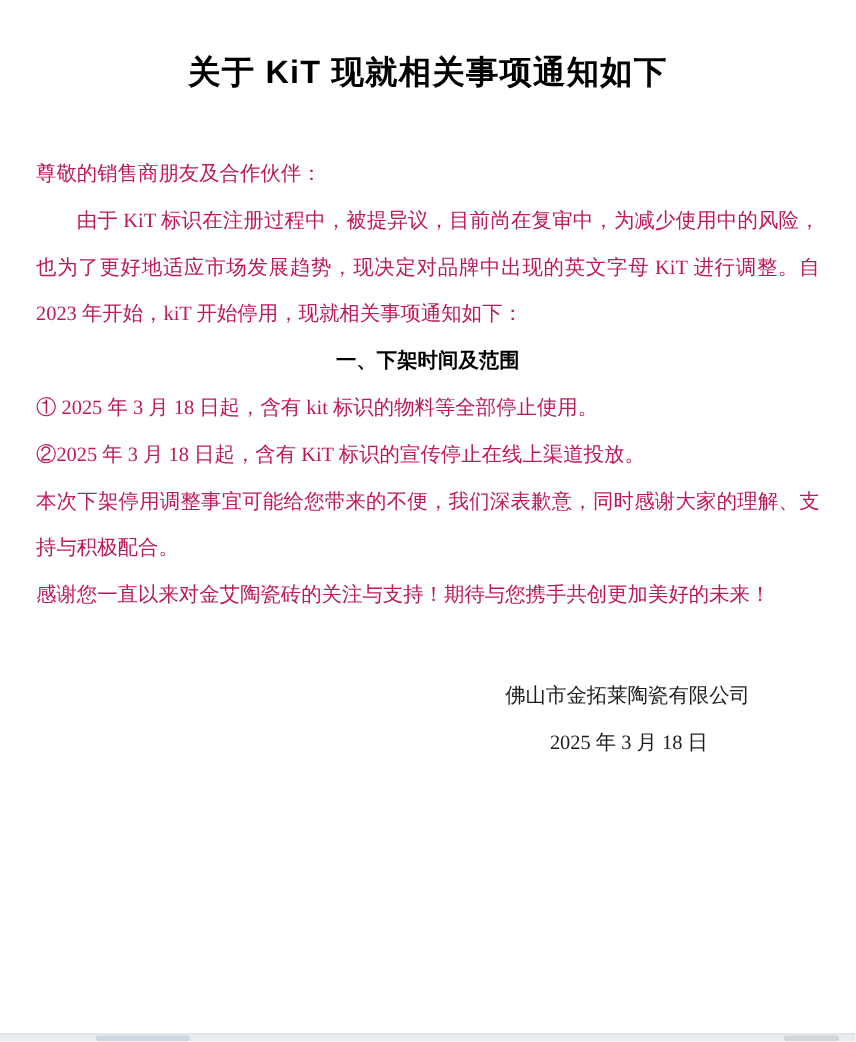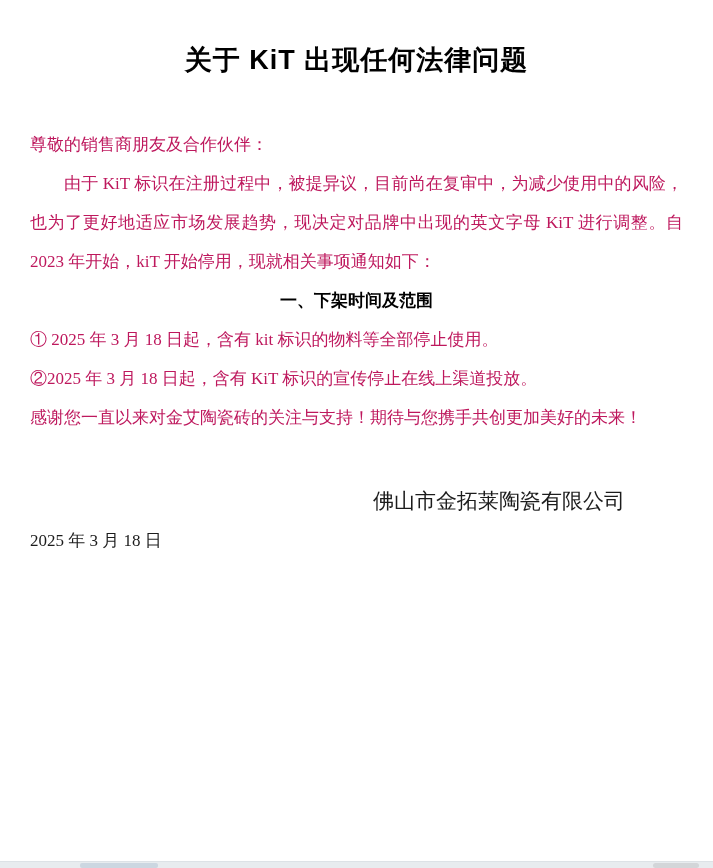--- a/index.html
+++ b/index.html
@@ -39,28 +39,29 @@
   .section-heading {
     font-family: "Liberation Sans", sans-serif;
     font-weight: 700;
     font-size: 17px;
     line-height: 39px;
     color: #000000;
     text-align: center;
   }
   .sig-block { margin-top: 45px; }
   .sig-company {
-    font-size: 21px;
+    font-size: 17px;
     line-height: 39px;
     text-align: right;
     padding-right: 58px;
   }
   .sig-date {
     font-size: 17px;
     line-height: 39px;
+    text-align: right;
     padding-right: 93px;
   }
   .scrollbar-track {
     position: absolute;
     left: 0; bottom: 0;
     width: 713px; height: 7px;
     background: #e8ecef;
     border-top: 1px solid #dde2e6;
   }
   .scrollbar-thumb {
@@ -77,34 +78,35 @@
     background: #d3d6d9;
     border-radius: 3px;
   }
 </style>
 </head>
 <body>
 
 <div class="page">
   <div class="doc">
 
-    <h1 class="doc-title">关于 KiT 出现任何法律问题</h1>
+    <h1 class="doc-title">关于 KiT 现就相关事项通知如下</h1>
 
     <p class="body-line greeting">尊敬的销售商朋友及合作伙伴：</p>
 
     <p class="body-line indent-2em">由于 KiT 标识在注册过程中，被提异议，目前尚在复审中，为减少使用中的风险，也为了更好地适应市场发展趋势，现决定对品牌中出现的英文字母 KiT 进行调整。自 2023 年开始，kiT 开始停用，现就相关事项通知如下：</p>
 
     <p class="section-heading">一、下架时间及范围</p>
 
     <p class="body-line">① 2025 年 3 月 18 日起，含有 kit 标识的物料等全部停止使用。</p>
 
     <p class="body-line">②2025 年 3 月 18 日起，含有 KiT 标识的宣传停止在线上渠道投放。</p>
 
 
 
+    <p class="body-line">本次下架停用调整事宜可能给您带来的不便，我们深表歉意，同时感谢大家的理解、支持与积极配合。</p>
 
 
     <p class="body-line">感谢您一直以来对金艾陶瓷砖的关注与支持！期待与您携手共创更加美好的未来！</p>
 
     <div class="sig-block">
       <p class="sig-company">佛山市金拓莱陶瓷有限公司</p>
       <p class="sig-date">2025 年 3 月 18 日</p>
     </div>
 
   </div>

